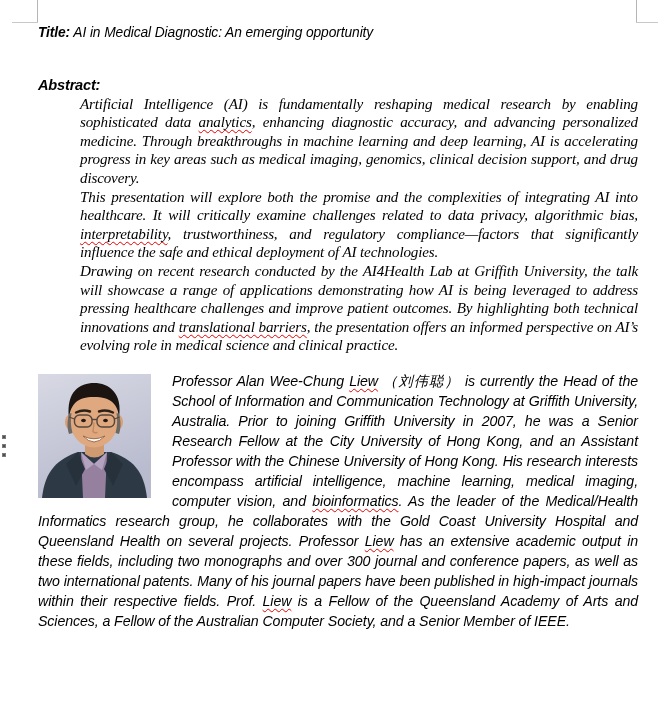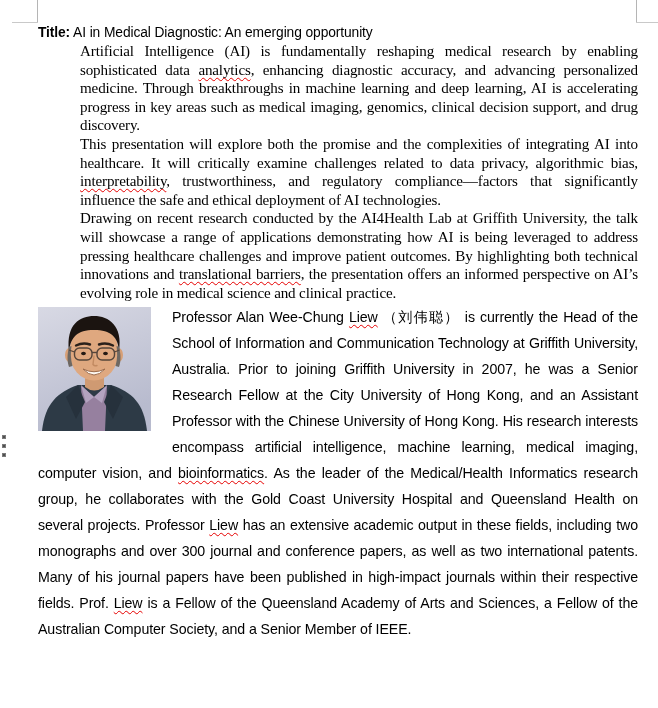--- a/index.html
+++ b/index.html
@@ -21,21 +21,21 @@
   .crop-right-h { left: 636px; top: 22px; width: 22px; height: 1px; background:#c9c9c9; }
 
   
   .margin-dots { position: absolute; left: 2px; top: 435px; }
   .margin-dots .dot {
     width: 4px; height: 4px; background: #4f4f4f;
     margin-bottom: 5px; border-radius: 1px;
     box-shadow: inset 0 0 0 1px #7a7a7a;
   }
 
-  .content { position: absolute; left: 38px; top: 24px; width: 600px; }
+  .content { position: absolute; left: 38px; top: 24px; width: 600px; font-style: italic; }
 
   .title-line { font-size: 13.8px; line-height: 18px; letter-spacing: -0.1px; }
   .title-line .label { font-weight: bold; }
 
   .section-heading {
     font-weight: bold;
     font-size: 14.6px;
     line-height: 18.6px;
     letter-spacing: -0.2px;
   }
@@ -47,23 +47,23 @@
     line-height: 18.6px;
     text-align: justify;
     letter-spacing: -0.15px;
     margin-left: 42px;
   }
   .abstract-body p { margin: 0; }
 
   .bio-heading { margin-top: 36px; }
 
   .bio-body {
-    margin-top: 2px;
+    margin-top: 16px;
     font-size: 14.2px;
-    line-height: 26px;
+    line-height: 20px;
     text-align: justify;
     letter-spacing: -0.1px;
   }
 
   .photo-frame {
     float: left;
     width: 113px;
     height: 124px;
     margin: 3px 21px 9px 0;
     overflow: hidden;
@@ -92,20 +92,21 @@
   <div class="dot"></div>
   <div class="dot"></div>
 </div>
 
 <div class="content">
 
   <div class="title-line">
     <span class="label">Title:</span><span> AI in Medical Diagnostic: An emerging opportunity</span>
   </div>
 
+  <div class="section-heading abstract-heading">Abstract:</div>
 
   <div class="abstract-body">
     <p><span>Artificial Intelligence (AI) is fundamentally reshaping medical research by enabling sophisticated data </span><span class="spell">analytics</span><span>, enhancing diagnostic accuracy, and advancing personalized medicine. Through breakthroughs in machine learning and deep learning, AI is accelerating progress in key areas such as medical imaging, genomics, clinical decision support, and drug discovery.</span></p>
     <p><span>This presentation will explore both the promise and the complexities of integrating AI into healthcare. It will critically examine challenges related to data privacy, algorithmic bias, </span><span class="spell">interpretability</span><span>, trustworthiness, and regulatory compliance—factors that significantly influence the safe and ethical deployment of AI technologies.</span></p>
     <p><span>Drawing on recent research conducted by the AI4Health Lab at Griffith University, the talk will showcase a range of applications demonstrating how AI is being leveraged to address pressing healthcare challenges and improve patient outcomes. By highlighting both technical innovations and </span><span class="spell">translational barriers</span><span>, the presentation offers an informed perspective on AI’s evolving role in medical science and clinical practice.</span></p>
   </div>
 
 
   <div class="bio-body">
     <div class="photo-frame">

